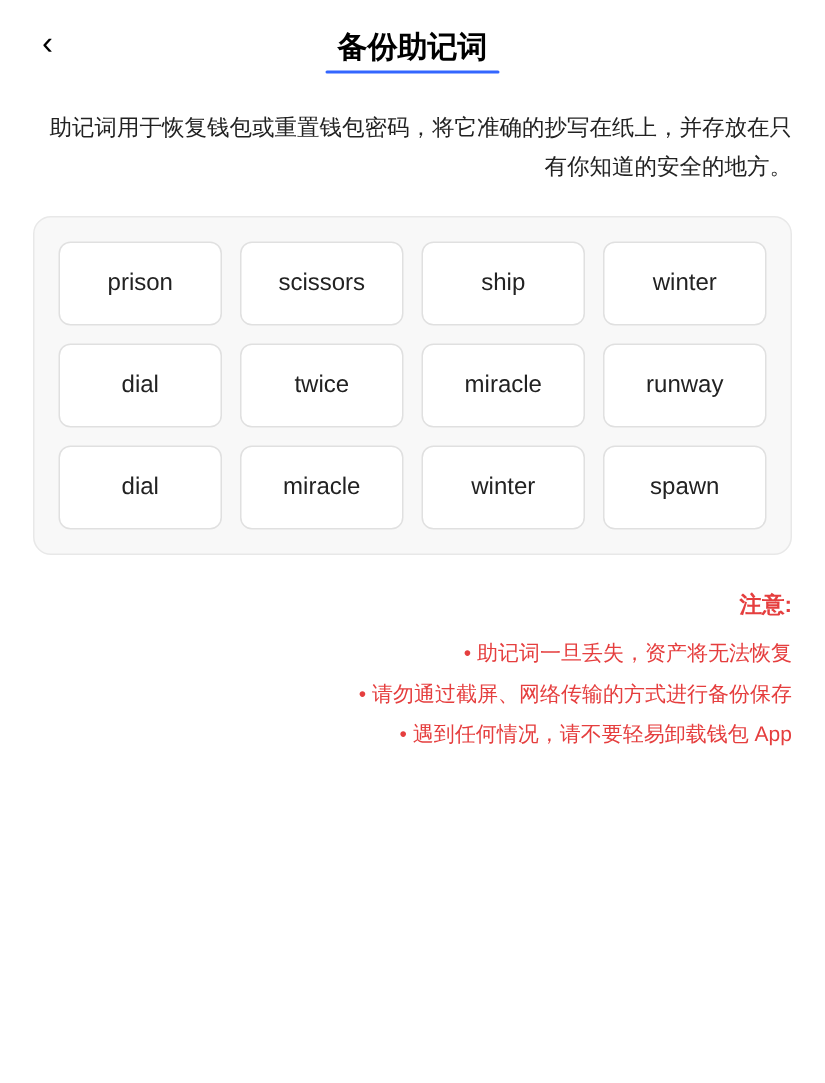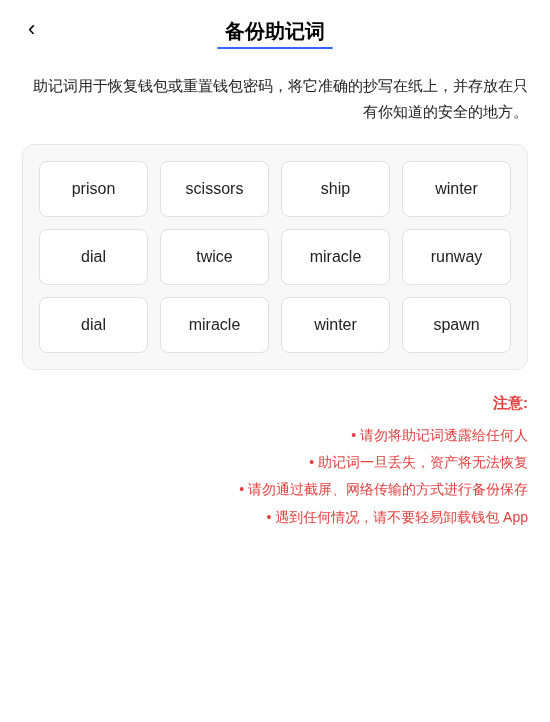--- a/index.html
+++ b/index.html
@@ -142,18 +142,17 @@
       <div class="mnemonic-cell">dial</div>
       <div class="mnemonic-cell">miracle</div>
       <div class="mnemonic-cell">winter</div>
       <div class="mnemonic-cell">spawn</div>
     </div>
 </div>
 
 <div class="notice-section">
   <div class="notice-title">注意:</div>
   <ul class="notice-list">
-  <li>请勿将助记词透露给任何人</li>
       <li>助记词一旦丢失，资产将无法恢复</li>
       <li>请勿通过截屏、网络传输的方式进行备份保存</li>
       <li>遇到任何情况，请不要轻易卸载钱包 App</li>
     </ul>
 </div>
 
 </body></html>

